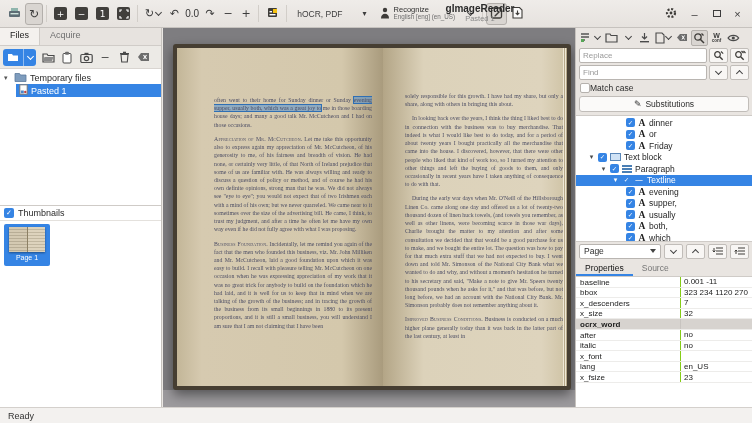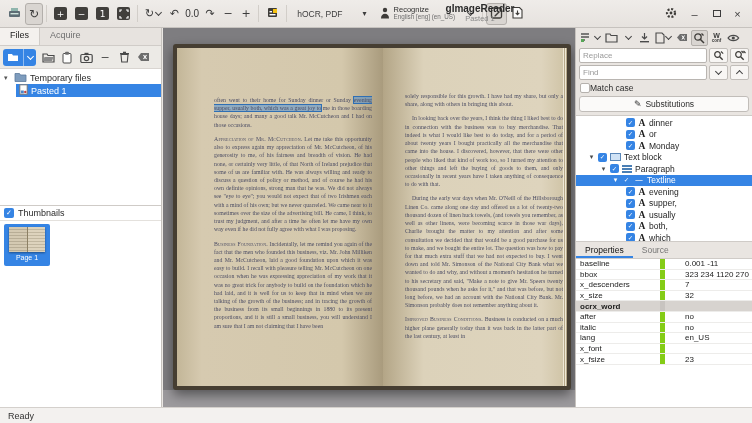--- a/index.html
+++ b/index.html
@@ -130,25 +130,25 @@
   .trow.sel .exp, .trow.sel .dashicon { color:#fff; }
   .page-row { height:18px; display:flex; align-items:center; gap:3px; padding:0 3px; }
   .combo { width:82px; height:15px; background:#fff; border:1px solid #b9b5b1; border-radius:2px;
     display:flex; align-items:center; font-size:8.5px; color:#2d2d2d; padding:0 4px; }
   .combo .tri { margin-left:auto; width:0; height:0; border-left:3.5px solid transparent;
     border-right:3.5px solid transparent; border-top:4.5px solid #444; }
   .rp-tabs { height:17px; display:flex; border-bottom:1px solid #cfcbc7; font-size:8.5px; }
   .rp-tab { padding:3px 9px 0; color:#777; }
   .rp-tab.active { color:#111; border-bottom:2px solid #3584e4; }
   .props { flex:1; background:#fff; overflow:hidden; }
-  .prow { display:flex; height:10.6px; align-items:center; border-bottom:1px solid #edecea;
+  .prow { display:flex; height:10.6px; align-items:flex-end; border-bottom:1px solid #edecea;
     font-size:8px; color:#222; }
   .pkey { width:84px; padding-left:4px; }
-  .pval { flex:1; padding-left:20px; border-left:5px solid #84cc16; height:100%;
-    display:flex; align-items:center; }
+  .pval { flex:1; padding-left:3px; border-left:1px solid #84cc16; height:100%;
+    display:flex; align-items:center;margin-left:20px; }
   .prow.hdr { background:#d7d3cf; font-weight:bold; }
   .prow.hdr .pval { border-left-color:#c8c4c0; }
 
   
   .statusbar { position:absolute; left:0; top:407px; width:752px; height:16px;
     background:#f3f1ef; border-top:1px solid #d4d0cc; display:flex; align-items:center;
     padding-left:8px; font-size:9px; color:#333; }
 </style>
 </head>
 <body>
@@ -492,21 +492,21 @@
             <i class="glyph">✓</i>
           </span>
         <span class="wicon">A</span>
         <span>or</span>
       </div>
       <div class="trow" style="padding-left:50px">
         <span class="cbx">
             <i class="glyph">✓</i>
           </span>
         <span class="wicon">A</span>
-        <span>Monday</span>
+        <span>Friday</span>
       </div>
       <div class="trow" style="padding-left:12px">
         <span class="exp glyph">▾</span>
         <span class="cbx">
             <i class="glyph">✓</i>
           </span>
         <span class="blockicon"></span>
         <span>Text block</span>
       </div>
       <div class="trow" style="padding-left:24px">
@@ -559,20 +559,44 @@
       </div>
       <div class="trow" style="padding-left:50px">
         <span class="cbx">
             <i class="glyph">✓</i>
           </span>
         <span class="wicon">A</span>
         <span>which</span>
       </div>
     </div>
 
+    <div class="page-row">
+      <div class="combo">
+        <span>Page</span>
+        <span class="tri"></span>
+      </div>
+      <span class="fbtn">
+          <span class="chev-d"></span>
+        </span>
+      <span class="fbtn">
+          <span class="chev-u"></span>
+        </span>
+      <span class="fbtn">
+        <svg width="12" height="10">
+            <path d="M4 2h7M4 5h7M4 8h7" stroke="#3e3c39" stroke-width="1.2"></path>
+            <path d="M2 2v4M.7 4.5L2 6l1.3-1.5" stroke="#3e3c39" stroke-width="1" fill="none"></path>
+          </svg>
+      </span>
+      <span class="fbtn">
+        <svg width="12" height="10">
+            <path d="M4 2h7M4 5h7M4 8h7" stroke="#3e3c39" stroke-width="1.2"></path>
+            <path d="M2 8V4M.7 5.5L2 4l1.3 1.5" stroke="#3e3c39" stroke-width="1" fill="none"></path>
+          </svg>
+      </span>
+    </div>
 
     <div class="rp-tabs">
       <div class="rp-tab active">Properties</div>
       <div class="rp-tab">Source</div>
     </div>
 
     <div class="props">
       <div class="prow">
         <span class="pkey">baseline</span>
           <span class="pval">0.001 -11</span>
@@ -595,26 +619,26 @@
       </div>
       <div class="prow">
         <span class="pkey">after</span>
           <span class="pval">no</span>
       </div>
       <div class="prow">
         <span class="pkey">italic</span>
           <span class="pval">no</span>
       </div>
       <div class="prow">
+        <span class="pkey">x_font</span>
+          <span class="pval"></span>
+      </div>
+      <div class="prow">
         <span class="pkey">lang</span>
           <span class="pval">en_US</span>
-      </div>
-      <div class="prow">
-        <span class="pkey">x_font</span>
-          <span class="pval"></span>
       </div>
       <div class="prow">
         <span class="pkey">x_fsize</span>
           <span class="pval">23</span>
       </div>
     </div>
   </div>
 
   <div class="statusbar">
     <span>Ready</span>

